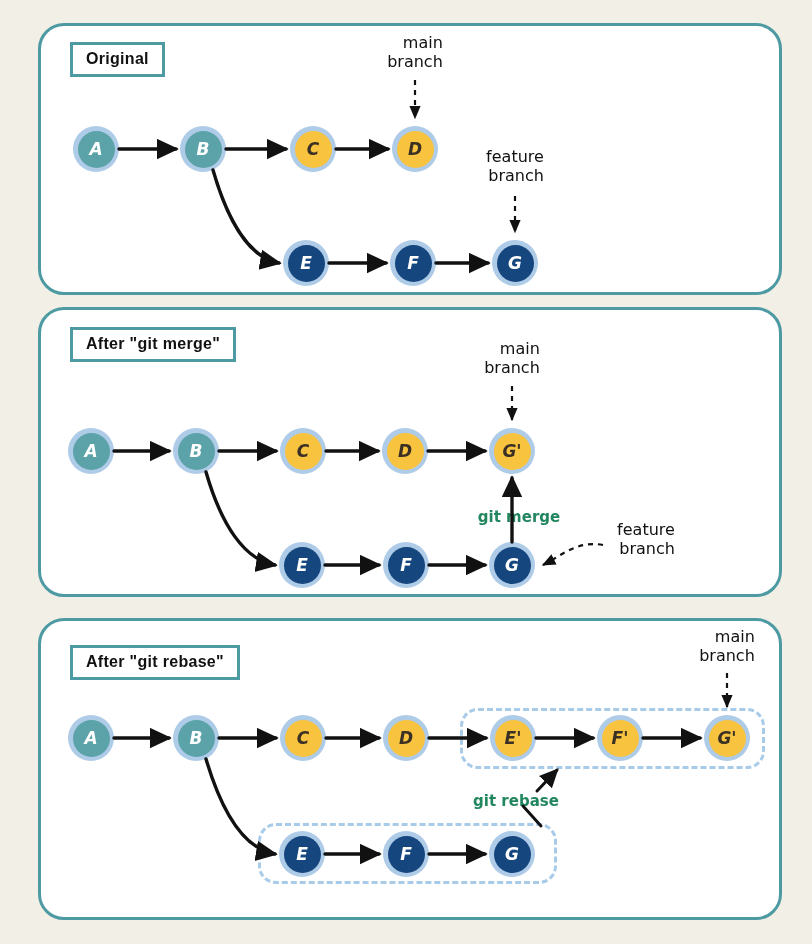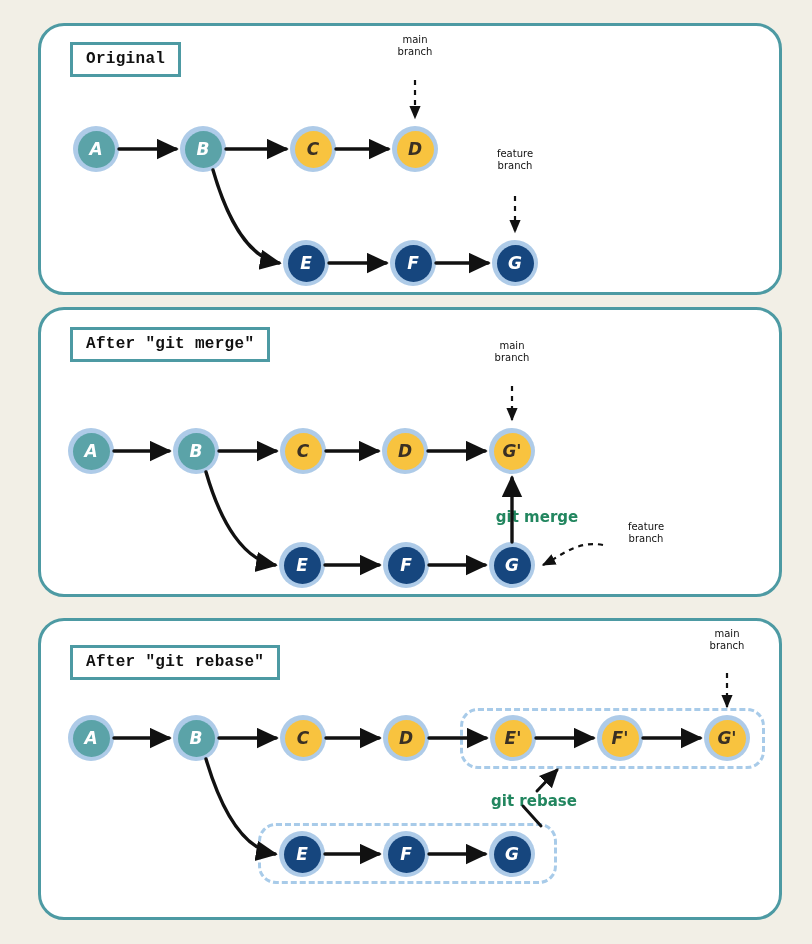--- a/index.html
+++ b/index.html
@@ -23,21 +23,21 @@
     background: #ffffff;
     border: 3px solid #4d9aa3;
     border-radius: 26px;
     box-sizing: border-box;
   }
   .panel-title {
     position: absolute;
     background: #ffffff;
     border: 3px solid #4d9aa3;
     color: #111111;
-    font-family: Liberation Mono, monospace;
+    font-family: Liberation Sans, sans-serif;
     font-weight: bold;
     font-size: 16px;
     letter-spacing: 0.3px;
     padding: 5px 13px 6px 13px;
     white-space: nowrap;
     box-sizing: border-box;
   }
   .svg-layer {
     position: absolute;
     left: 0;
@@ -72,36 +72,35 @@
     font-size: 17px;
     line-height: 1;
     box-sizing: border-box;
   }
   .node.teal .disc { background: #5ba3a8; color: #ffffff; }
   .node.yellow .disc { background: #f8c33f; color: #3a3024; }
   .node.navy .disc { background: #16467e; color: #ffffff; }
   .anno {
     position: absolute;
     font-family: "DejaVu Sans", sans-serif;
-    font-size: 10px;
+    font-size: 16px;
     line-height: 1.18;
     color: #111111;
-    text-align: center;
+    text-align: right;
     white-space: pre-line;
     transform: translateX(-50%);
   }
   .op-label {
     position: absolute;
     font-family: "DejaVu Sans", sans-serif;
     font-weight: bold;
     font-size: 15px;
     color: #22865f;
     white-space: nowrap;
     transform: translateX(-50%);
-    margin-left: 18px;
   }
   .dashbox {
     position: absolute;
     border: 3px dashed #a8cbe9;
     border-radius: 18px;
     box-sizing: border-box;
   }
 </style>
 </head>
 <body>

